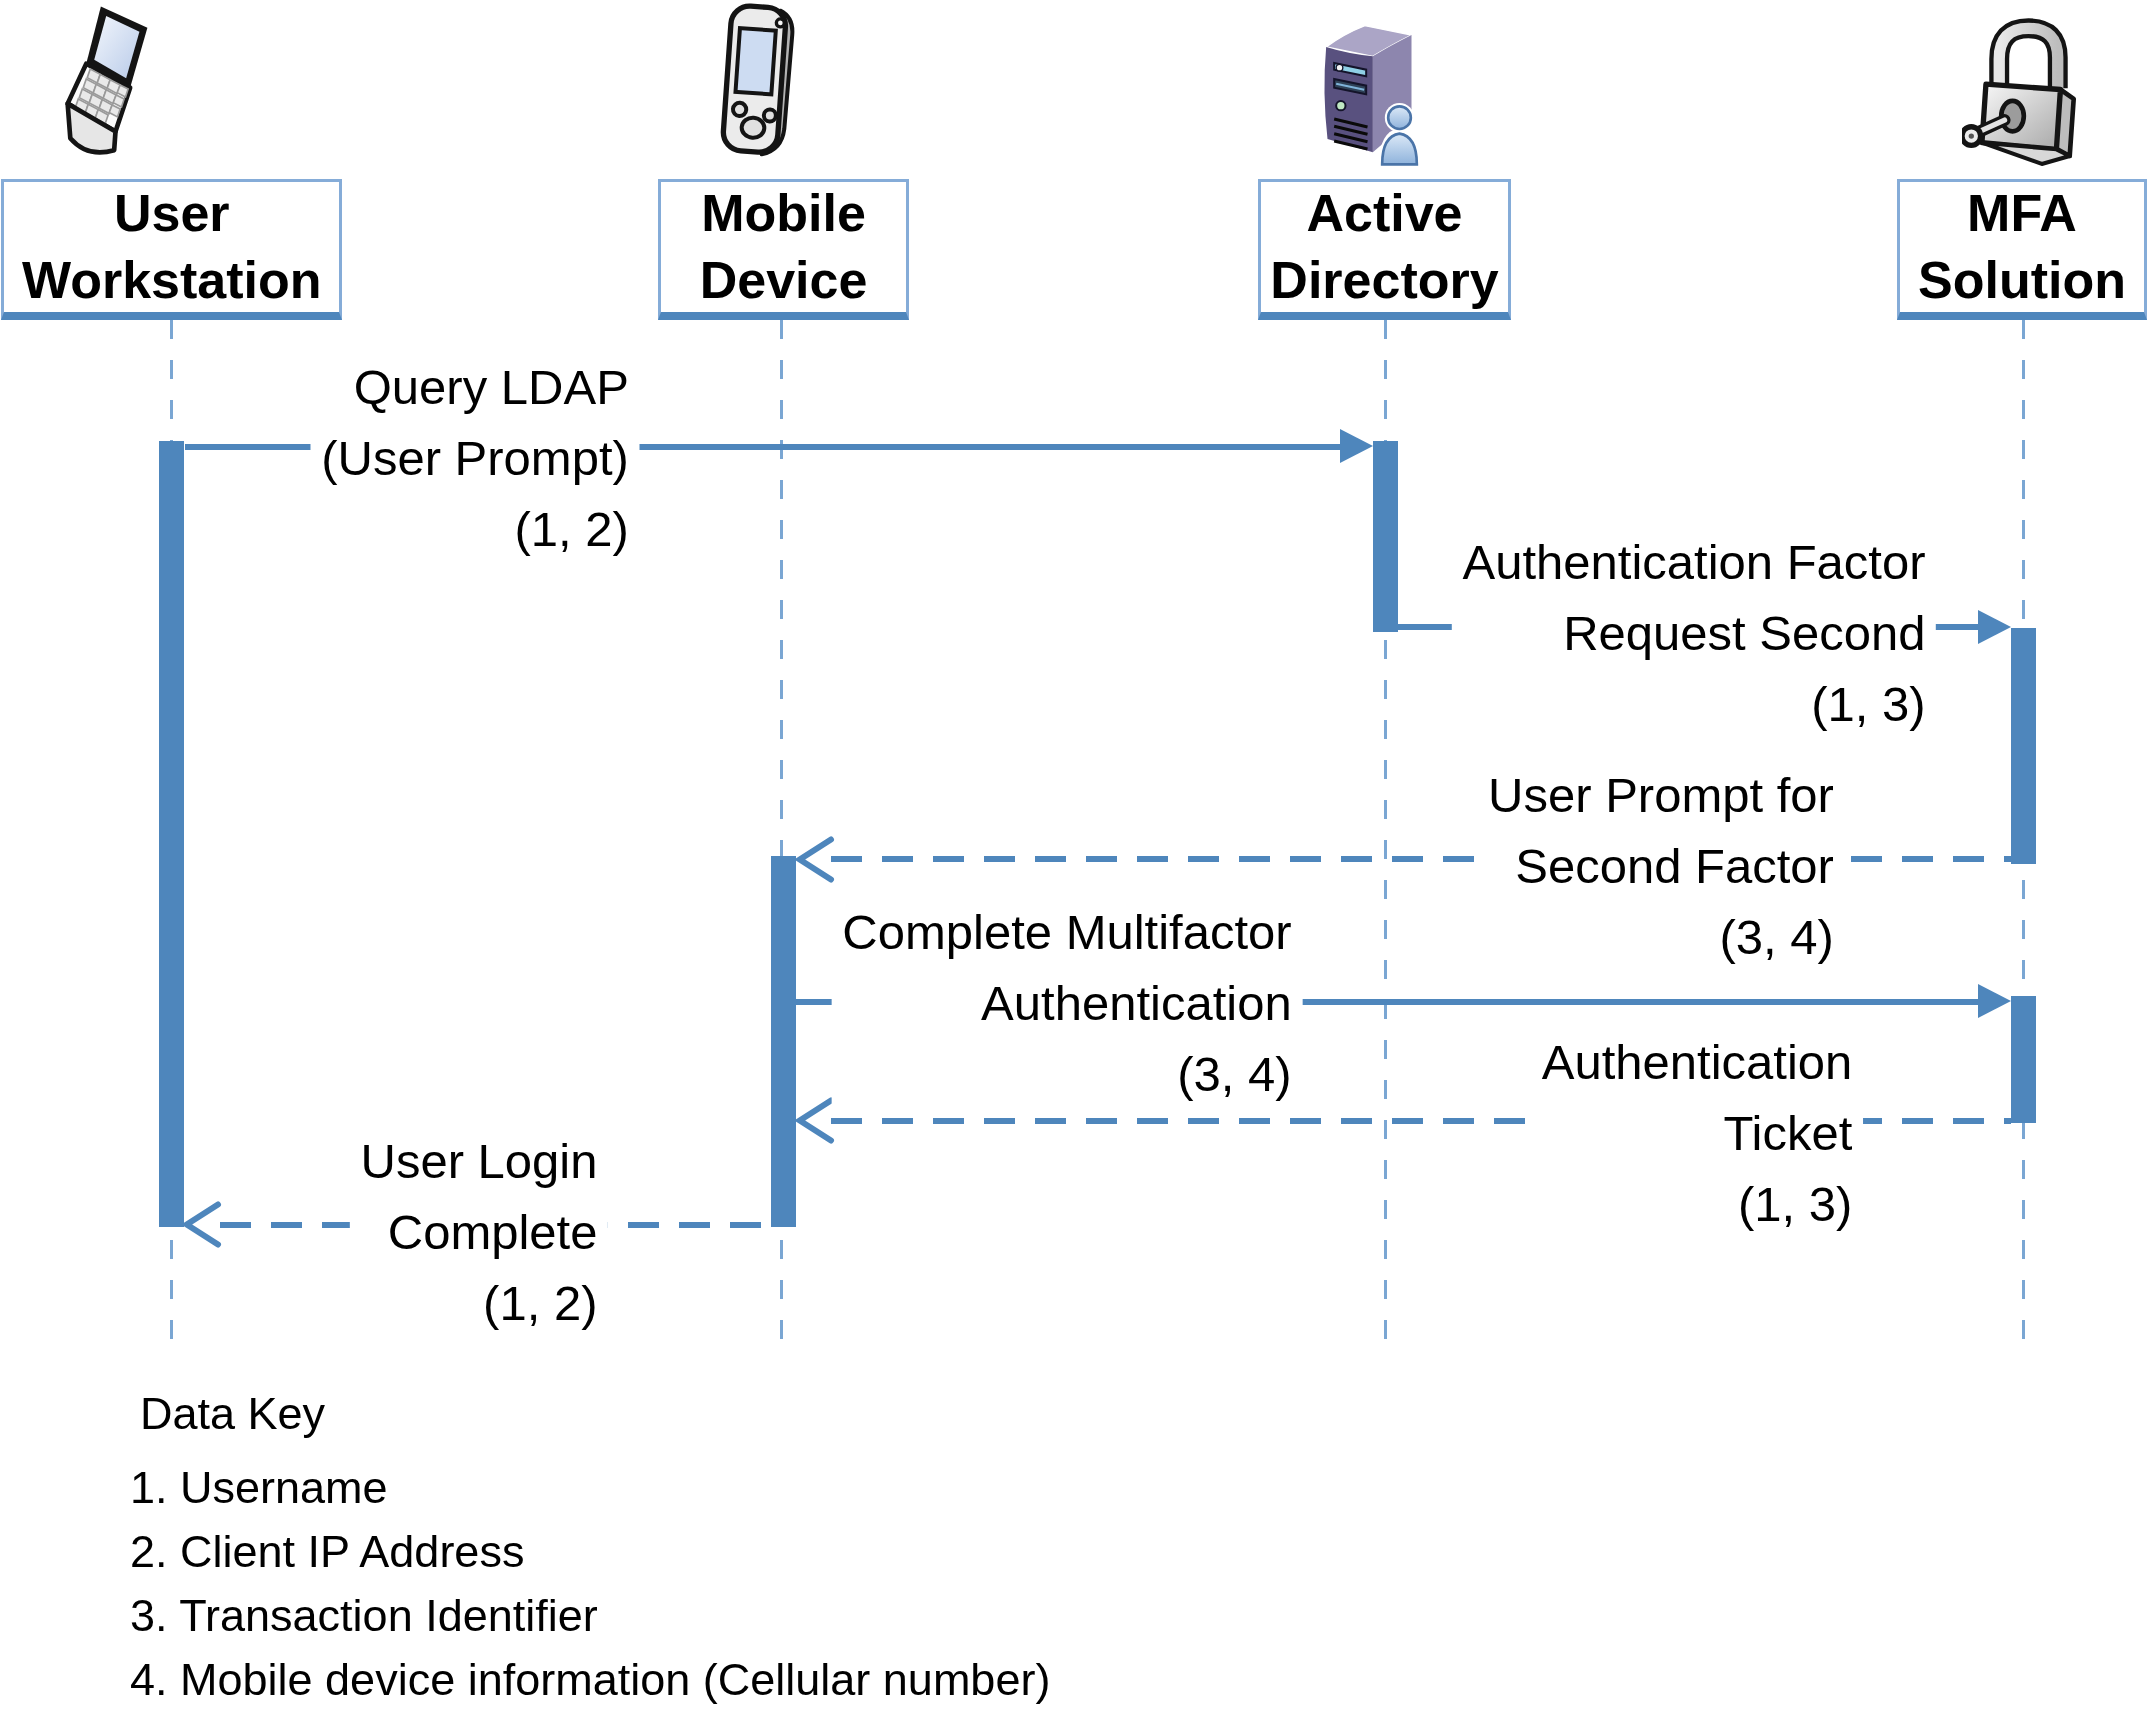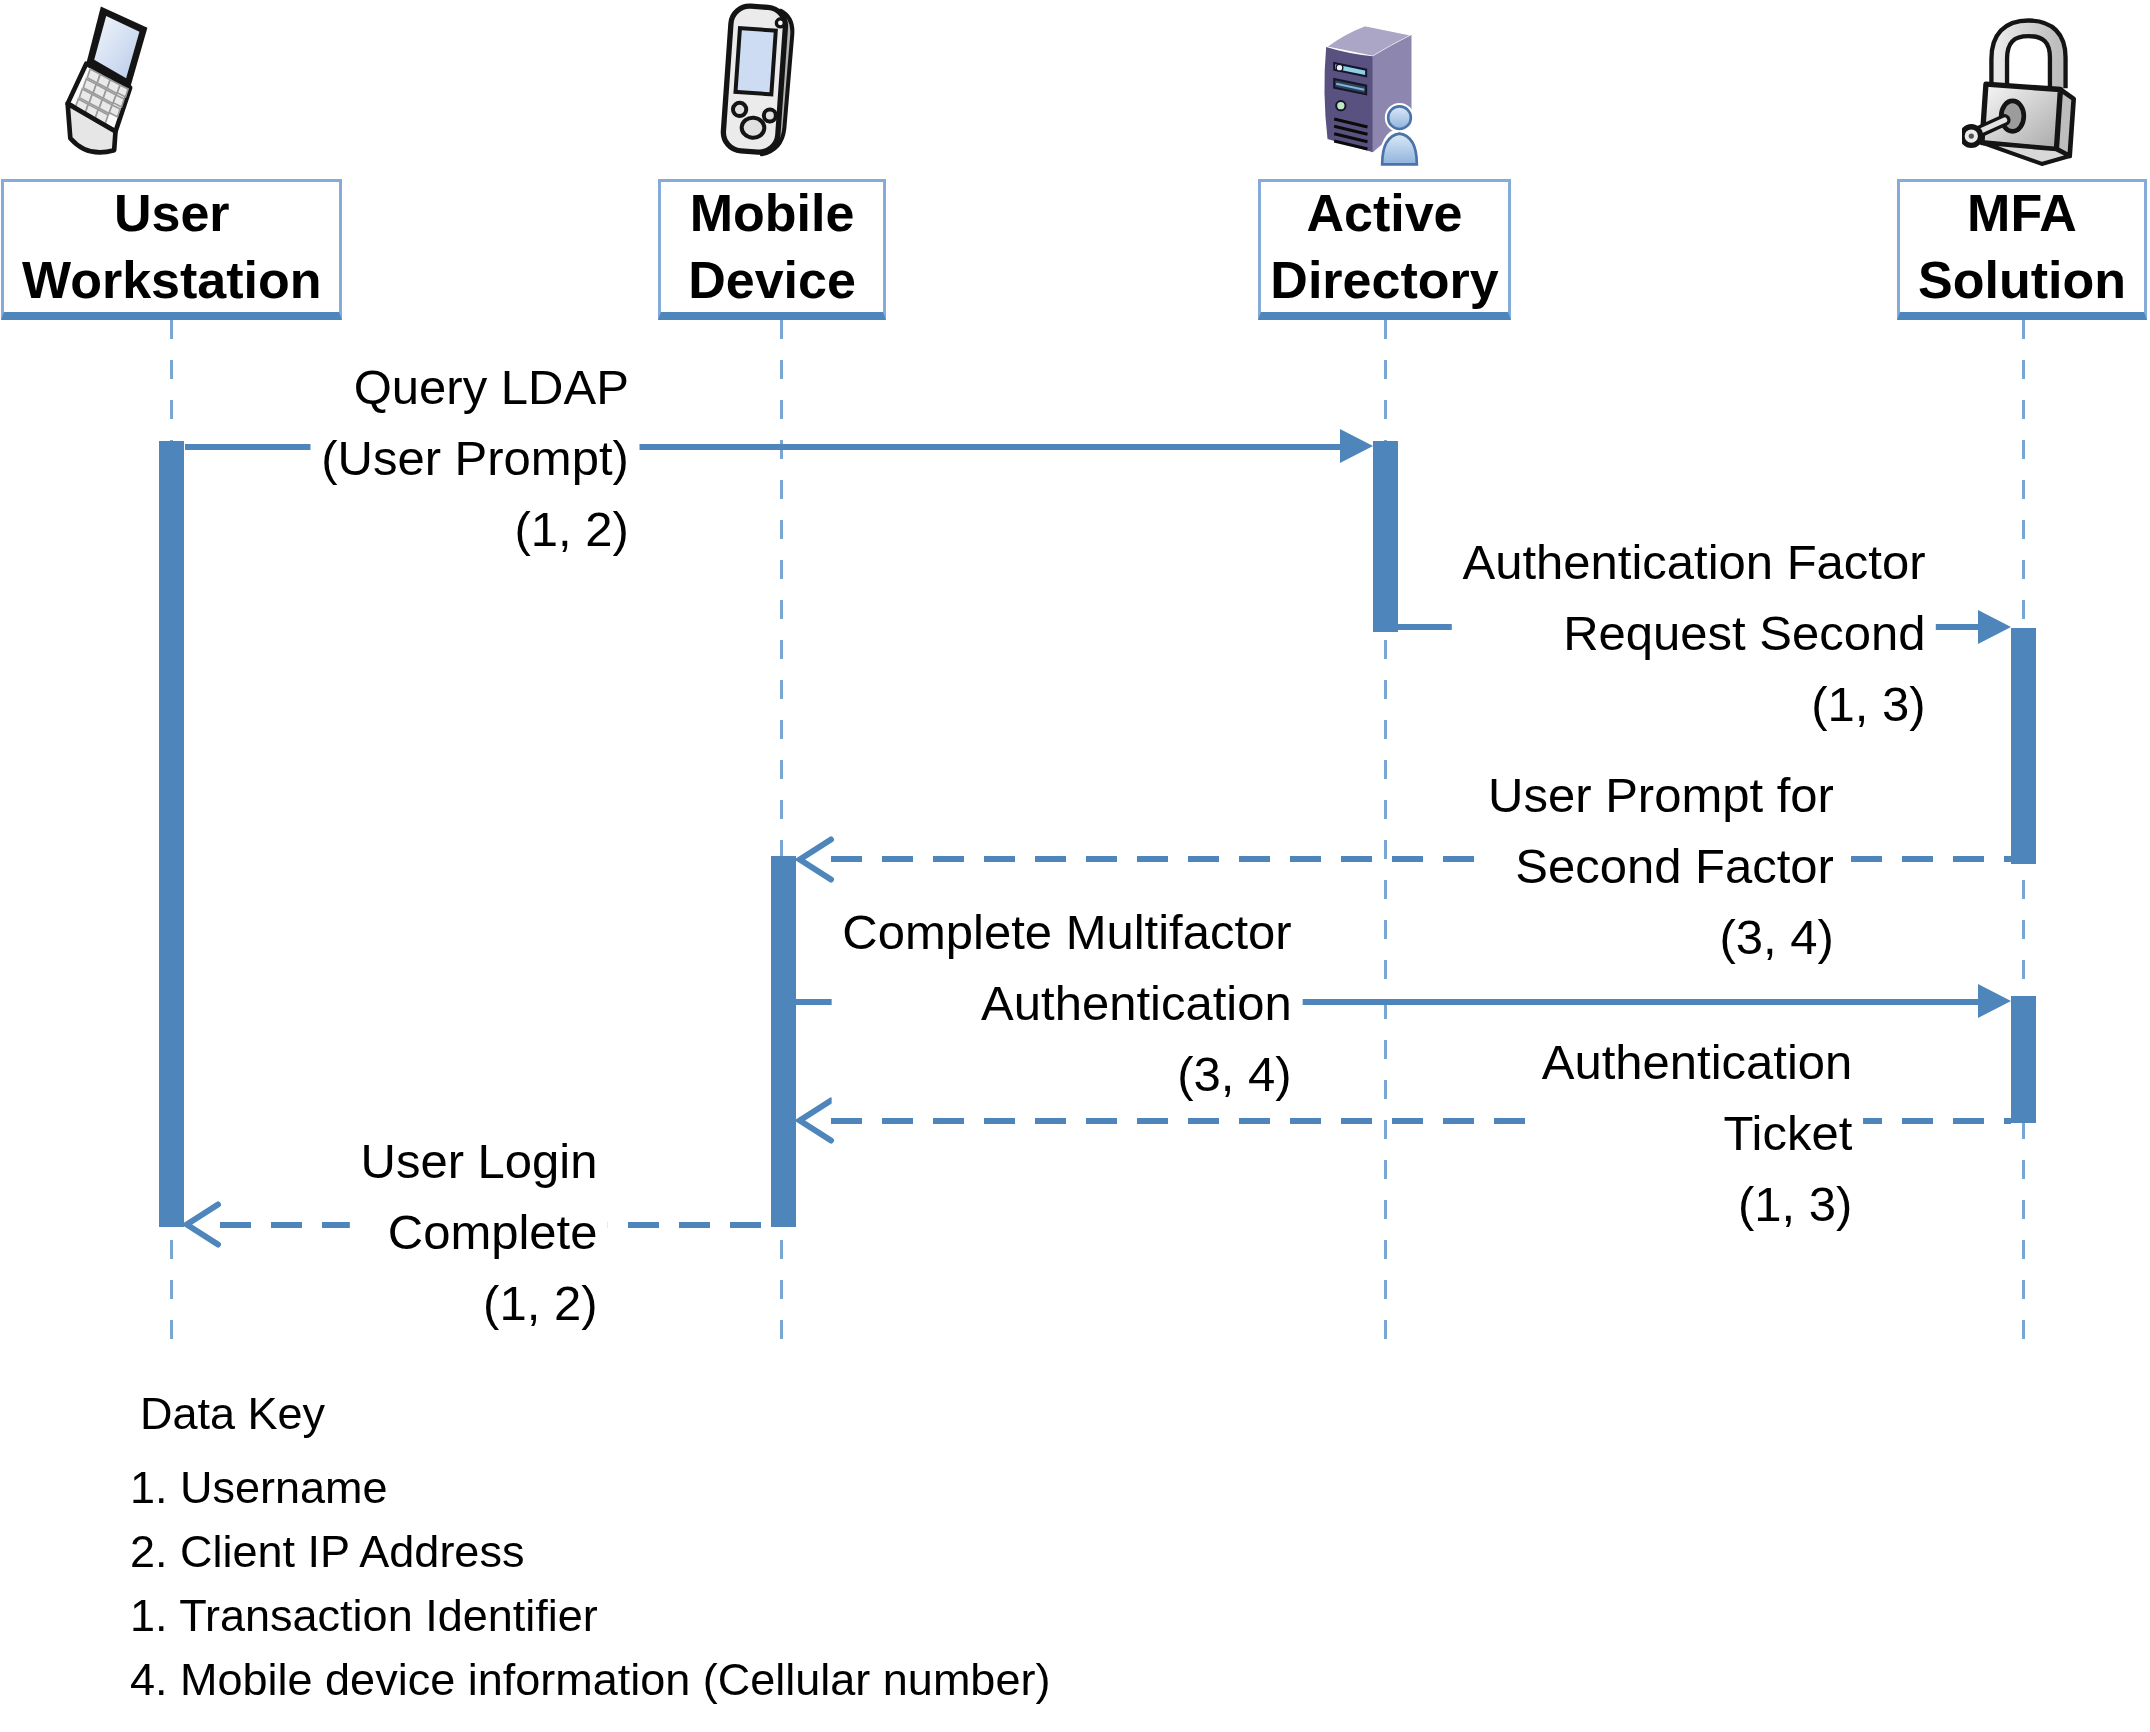--- a/index.html
+++ b/index.html
@@ -133,21 +133,21 @@
       <path d="M64,158 L20,178" stroke="#e2e2e2" stroke-width="8" stroke-linecap="round"></path>
       <circle cx="14" cy="182" r="14" fill="#ededed" stroke="#141414" stroke-width="8"></circle>
       <circle cx="14" cy="182" r="4" fill="#555555"></circle>
     </svg>
   </div>
 
   <div class="actor-box" style="left:1.3px;top:179px;width:341px">
     <div>User</div>
     <div>Workstation</div>
   </div>
-  <div class="actor-box" style="left:658px;top:179px;width:228px">
+  <div class="actor-box" style="left:658px;top:179px;width:251px">
     <div>Mobile</div>
     <div>Device</div>
   </div>
   <div class="actor-box" style="left:1258px;top:179px;width:253px">
     <div>Active</div>
     <div>Directory</div>
   </div>
   <div class="actor-box" style="left:1897px;top:179px;width:250px">
     <div>MFA</div>
     <div>Solution</div>
@@ -222,18 +222,18 @@
   <div class="msg-label" style="left:479px;top:1126px">
     <div>User Login</div>
     <div>Complete</div>
     <div>(1, 2)</div>
   </div>
 
   <div class="datakey">
     <div class="dk-title">Data Key</div>
     <div>1. Username</div>
     <div>2. Client IP Address</div>
-    <div>1. Transaction Identifier</div>
+    <div>3. Transaction Identifier</div>
     <div>4. Mobile device information (Cellular number)</div>
   </div>
 
 </div>
 
 
 </body></html>

